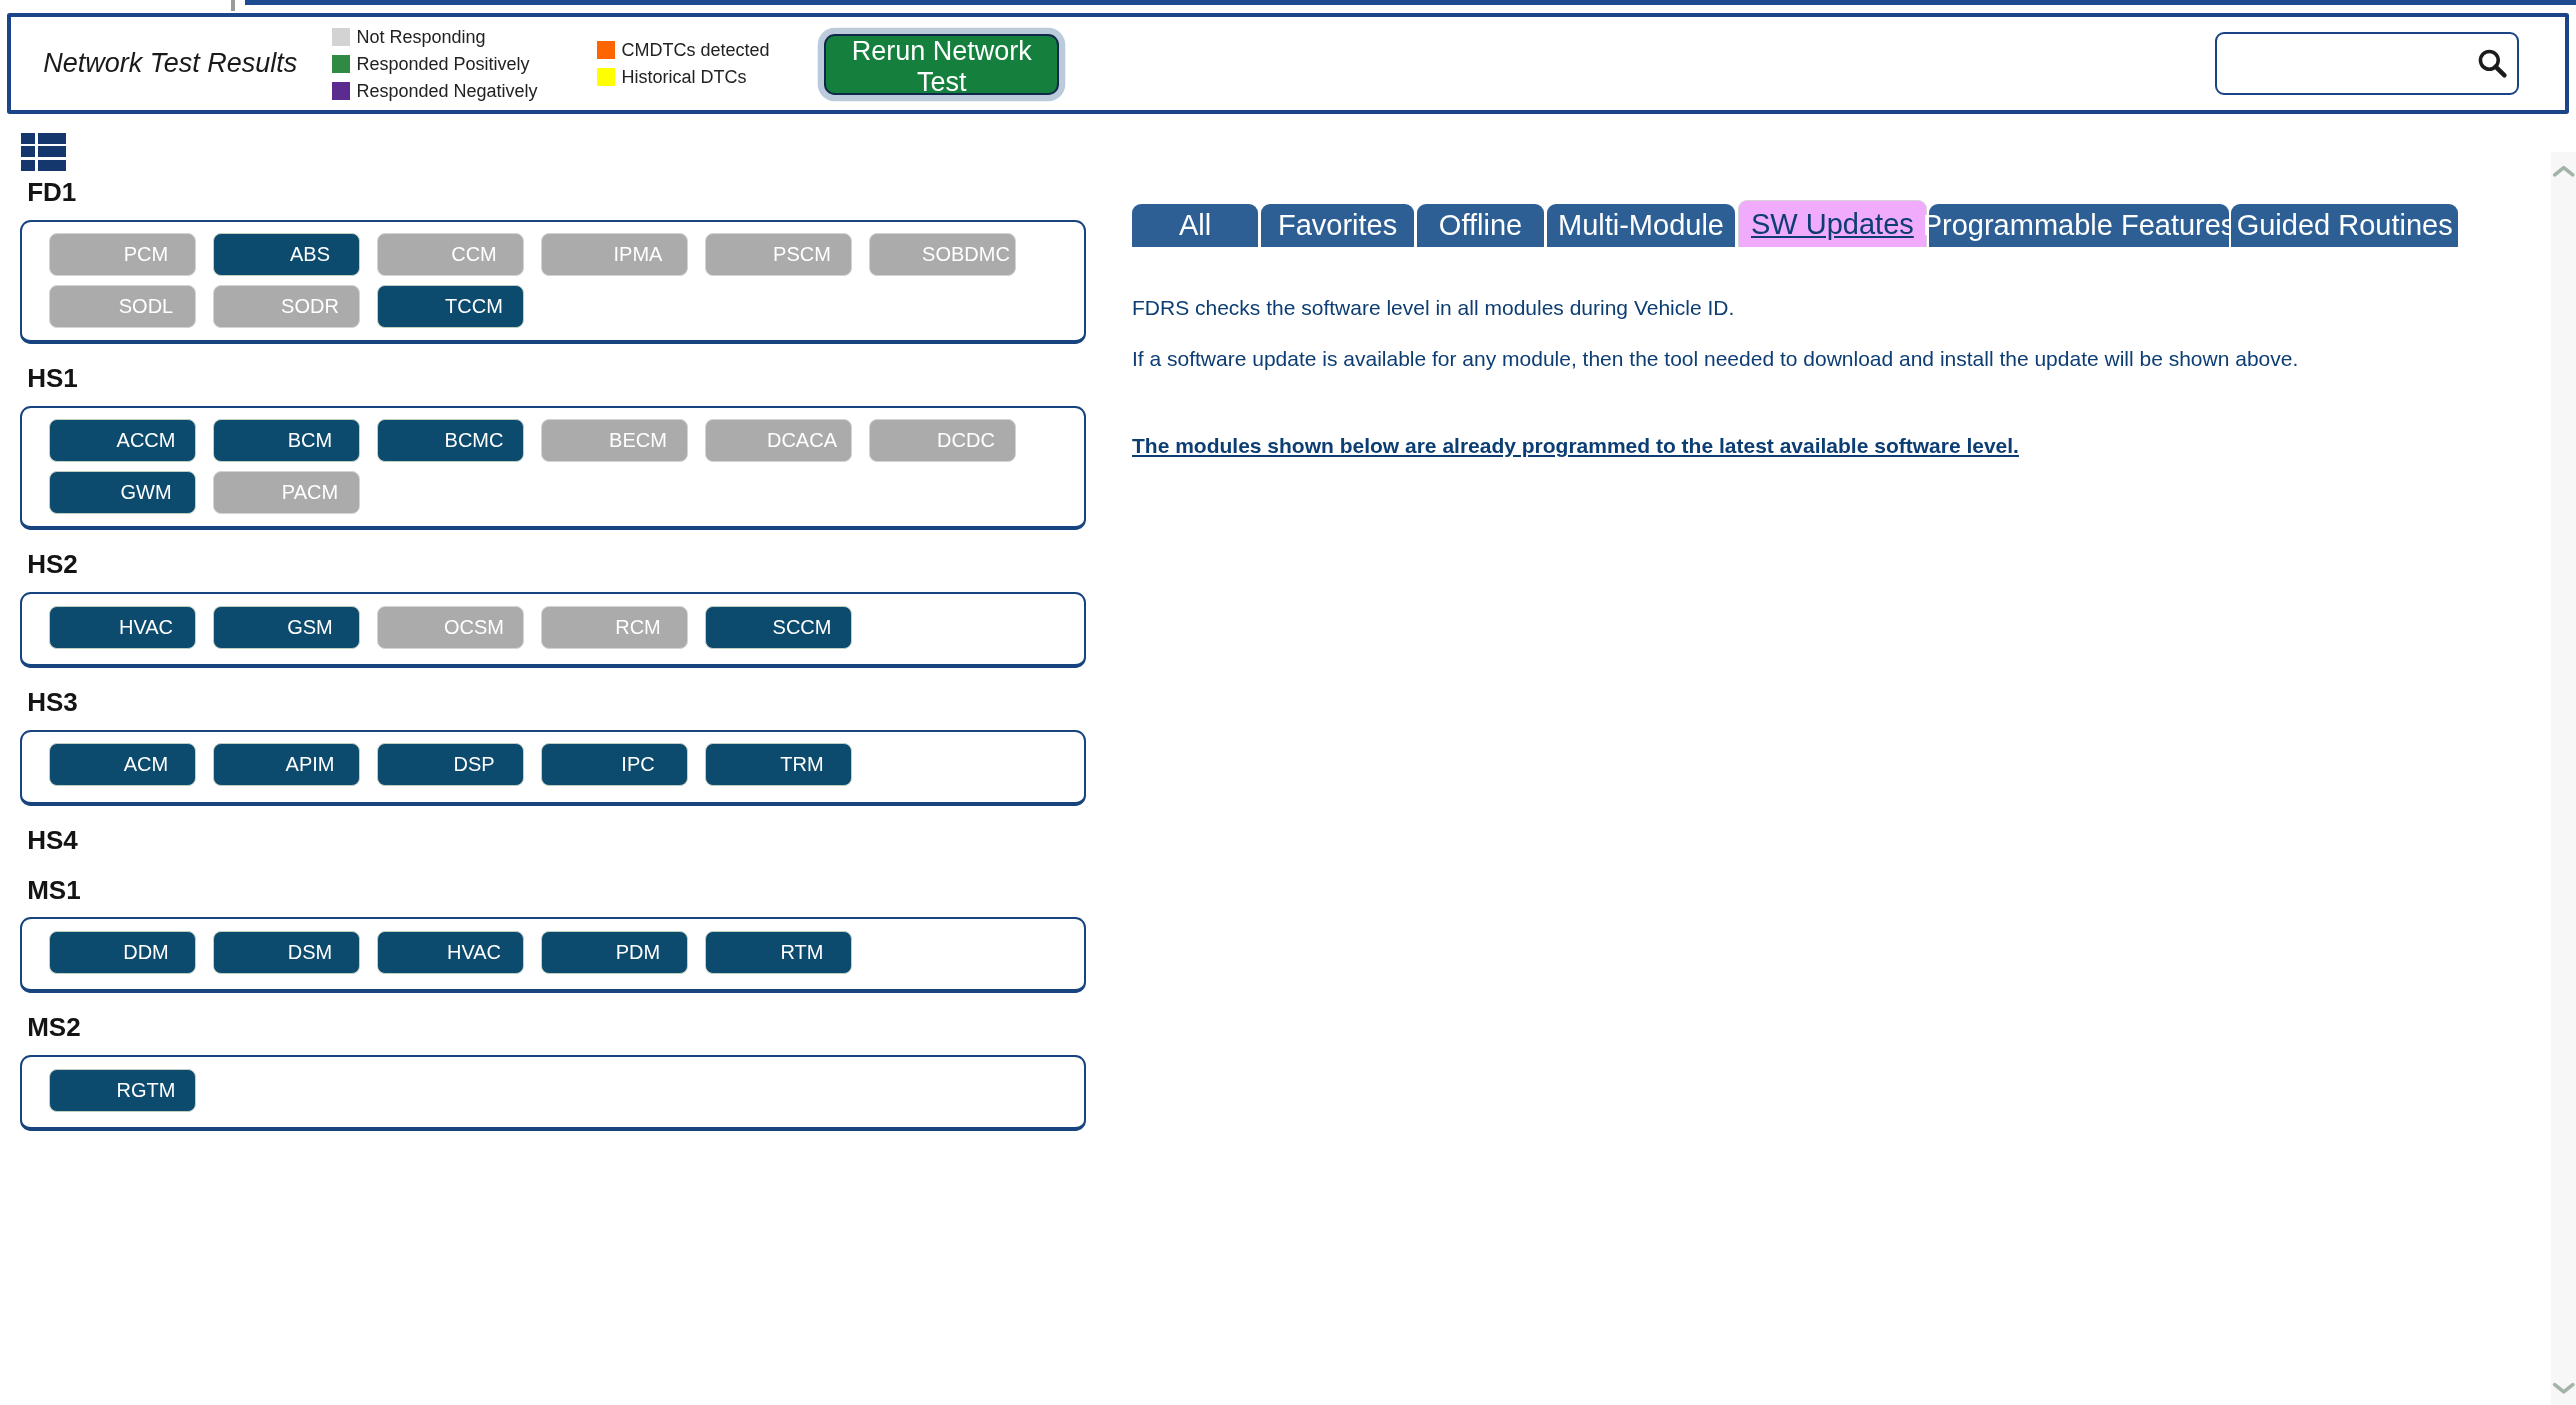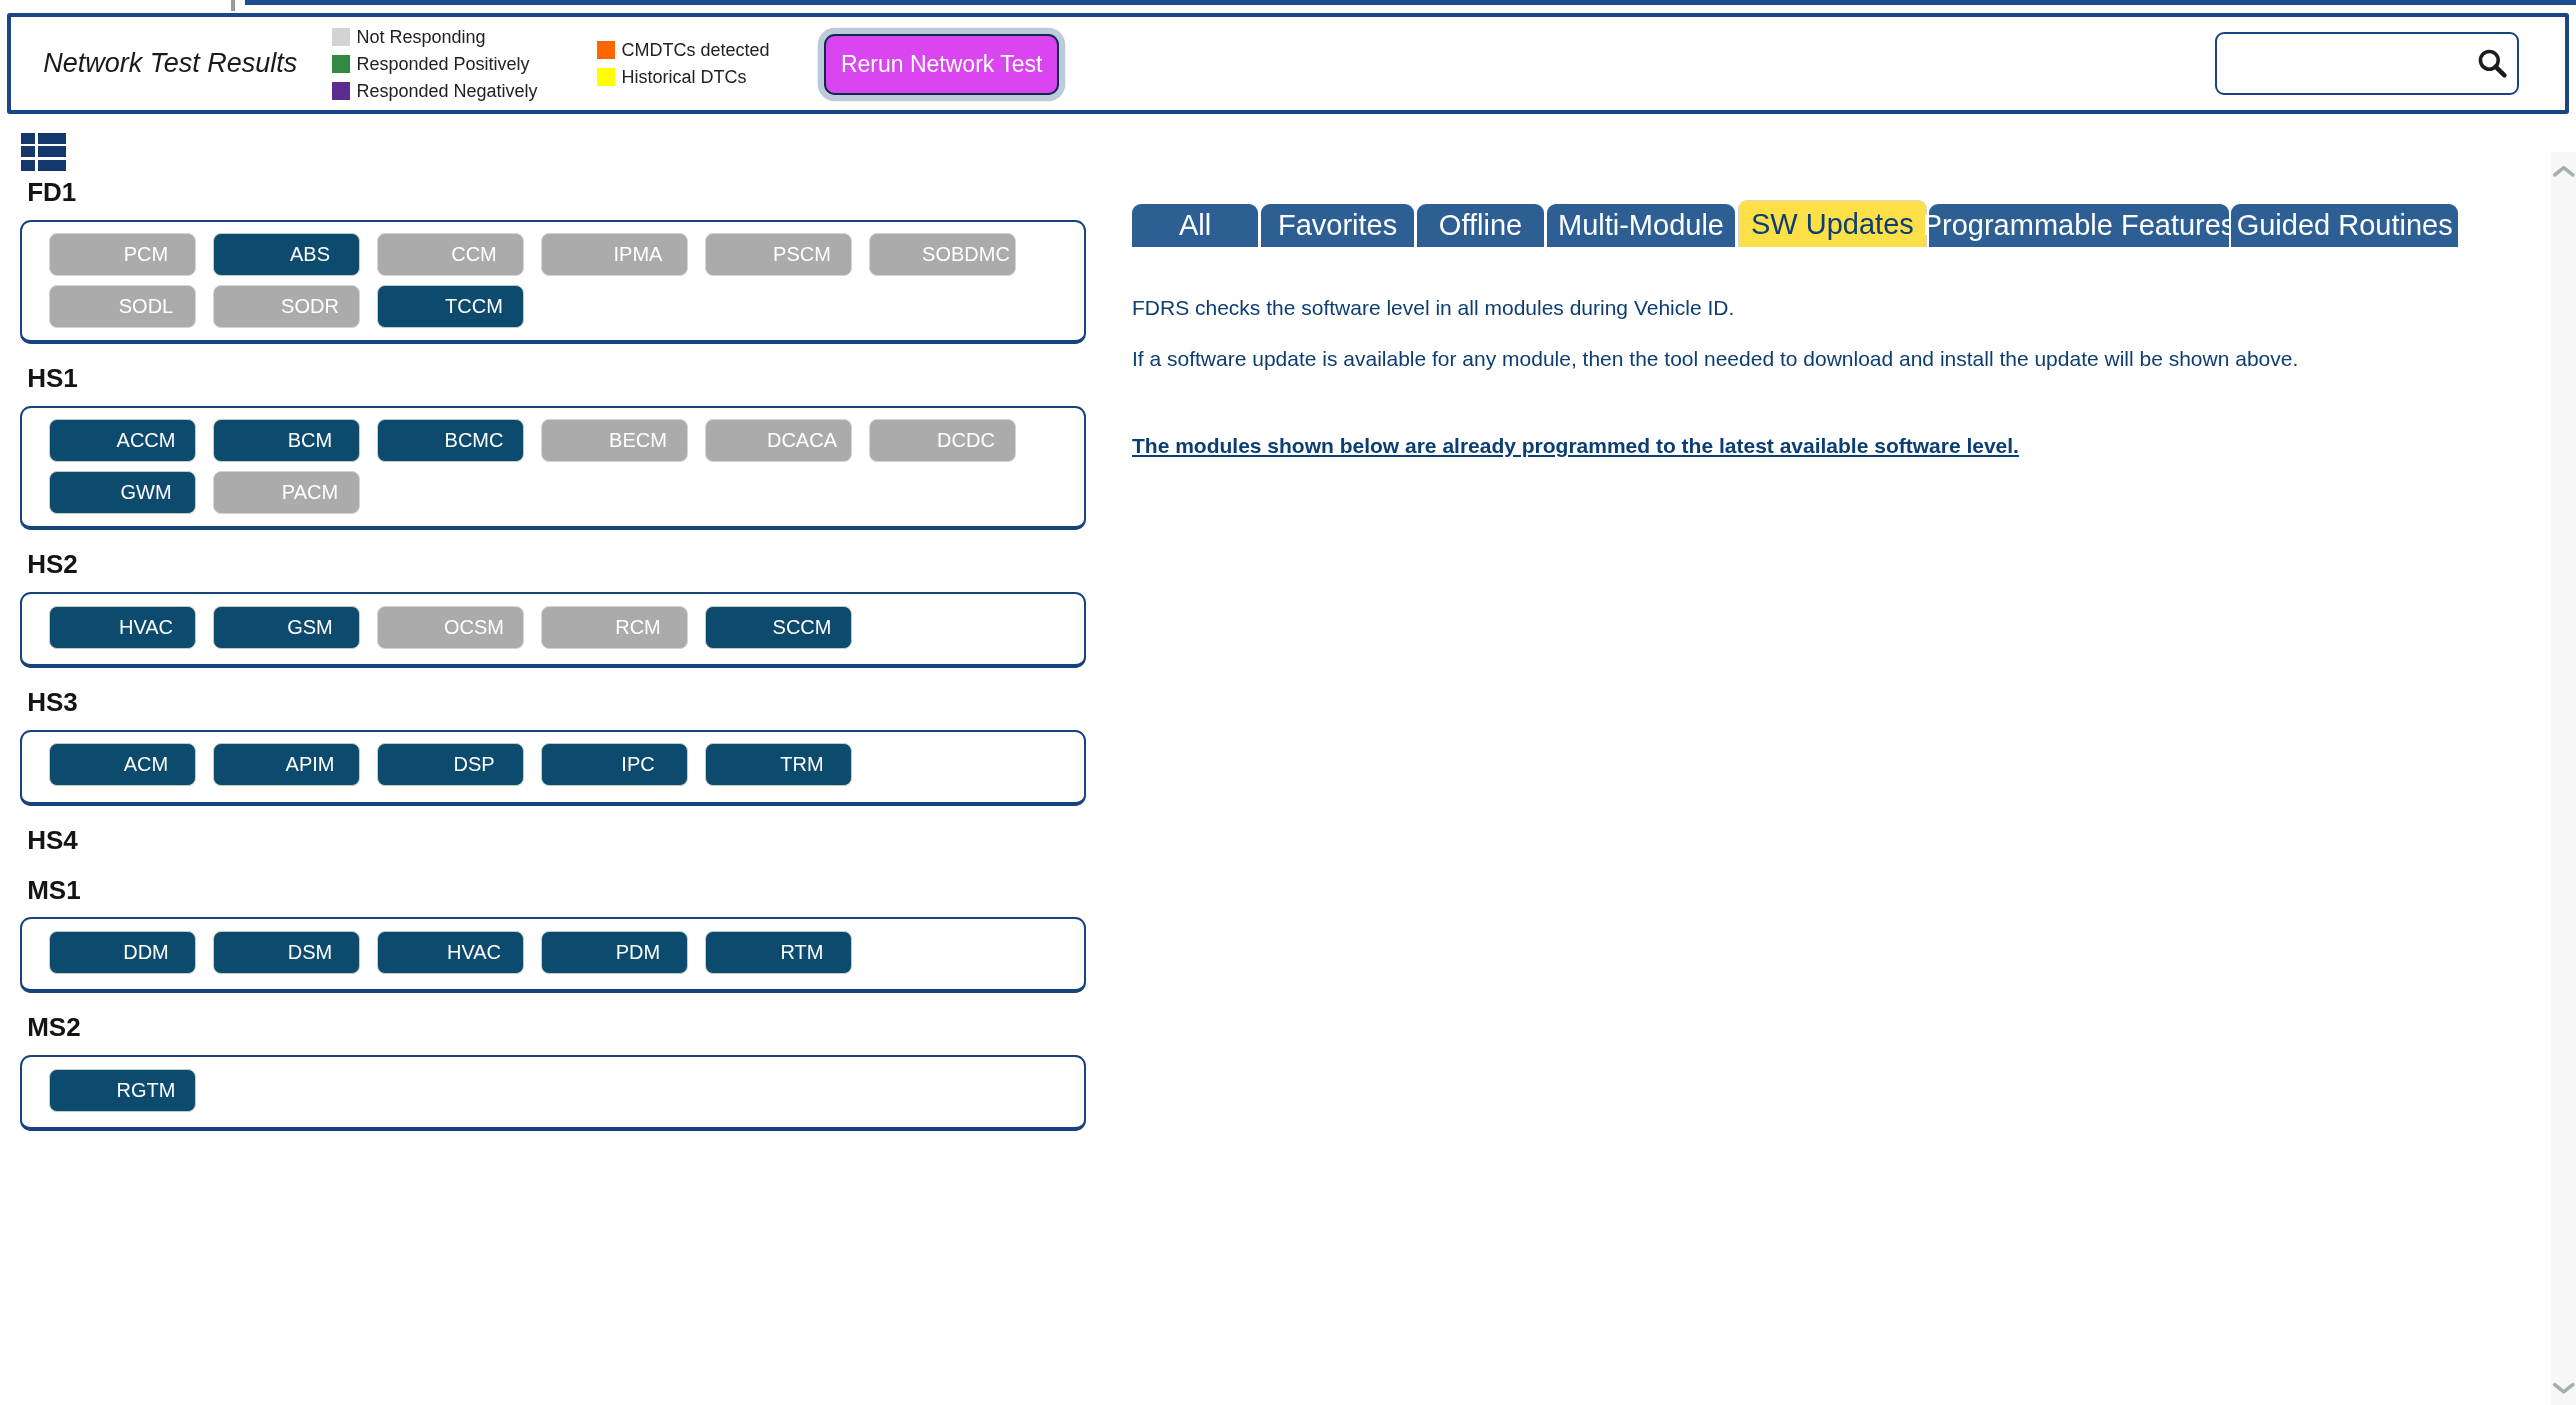--- a/index.html
+++ b/index.html
@@ -23,21 +23,21 @@
     font-size:27px; color:#1a1a1a; white-space:nowrap;font-style:italic;
   }
   .legend-col { position:absolute; }
   #legend-col1 { left:321px; top:7.2px; }
   #legend-col2 { left:586px; top:20px; }
   .legend-item { height:27px; display:flex; align-items:center; font-size:18px; color:#222; white-space:nowrap; }
   .swatch { width:18px; height:18px; display:inline-block; margin-right:6.3px; flex:none; }
 
   .rerun-btn {
     position:absolute; left:813px; top:17px; width:235px; height:61px;
-    background:#d946ef; color:#ffffff; font-size:23px; font-family:inherit;
+    background:#15803d; color:#ffffff; font-size:27px; font-family:inherit;
     border:2.7px solid #10294a; border-radius:10.8px;
     box-shadow:0 0 0 6.3px #bccbdb; cursor:pointer;
   }
 
   .search-wrap { position:absolute; right:46px; top:15.3px; width:304px; height:63px; }
   .search-input {
     width:100%; height:100%; border:2.7px solid #1a4284; border-radius:9px;
     font-size:23.5px; font-family:inherit; padding:0 51px 0 14.4px; outline:none;
   }
   .search-icon { position:absolute; right:10.8px; top:50%; transform:translateY(-50%); width:32px; height:32px; }
@@ -70,22 +70,22 @@
   
   .panel { position:absolute; left:1132px; top:200px; width:1326px; }
   .tabs { display:flex; gap:2.7px; align-items:flex-end; }
   .tab {
     height:43px; padding:0 32px; min-width:126px;
     background:#2d5f95; color:#ffffff; font-size:29px;
     border-radius:9px 9px 0 0; display:flex; align-items:center; justify-content:center;
     cursor:pointer; white-space:nowrap;
   }
   .tab.active {
-    background:#fde047; color:#0c3d73;
-    border:1.8px solid #d6d6d6; border-bottom:none; height:47px;
+    background:#f0abfc; color:#0c3d73;
+    border:1.8px solid #d6d6d6; border-bottom:none; height:47px;text-decoration:underline;
   }
   .panel-body { padding-top:49px; color:#0c3d73; }
   .panel-body p { font-size:21px; white-space:nowrap; }
   .p-bold { font-weight:normal; margin-top:27px; }
   .p-underline { font-weight:bold; text-decoration:underline; margin-top:63px; }
 
   
   .scrollbar {
     position:absolute; right:0; top:152px; bottom:0; width:25px;
     background:#f7f7f7;

